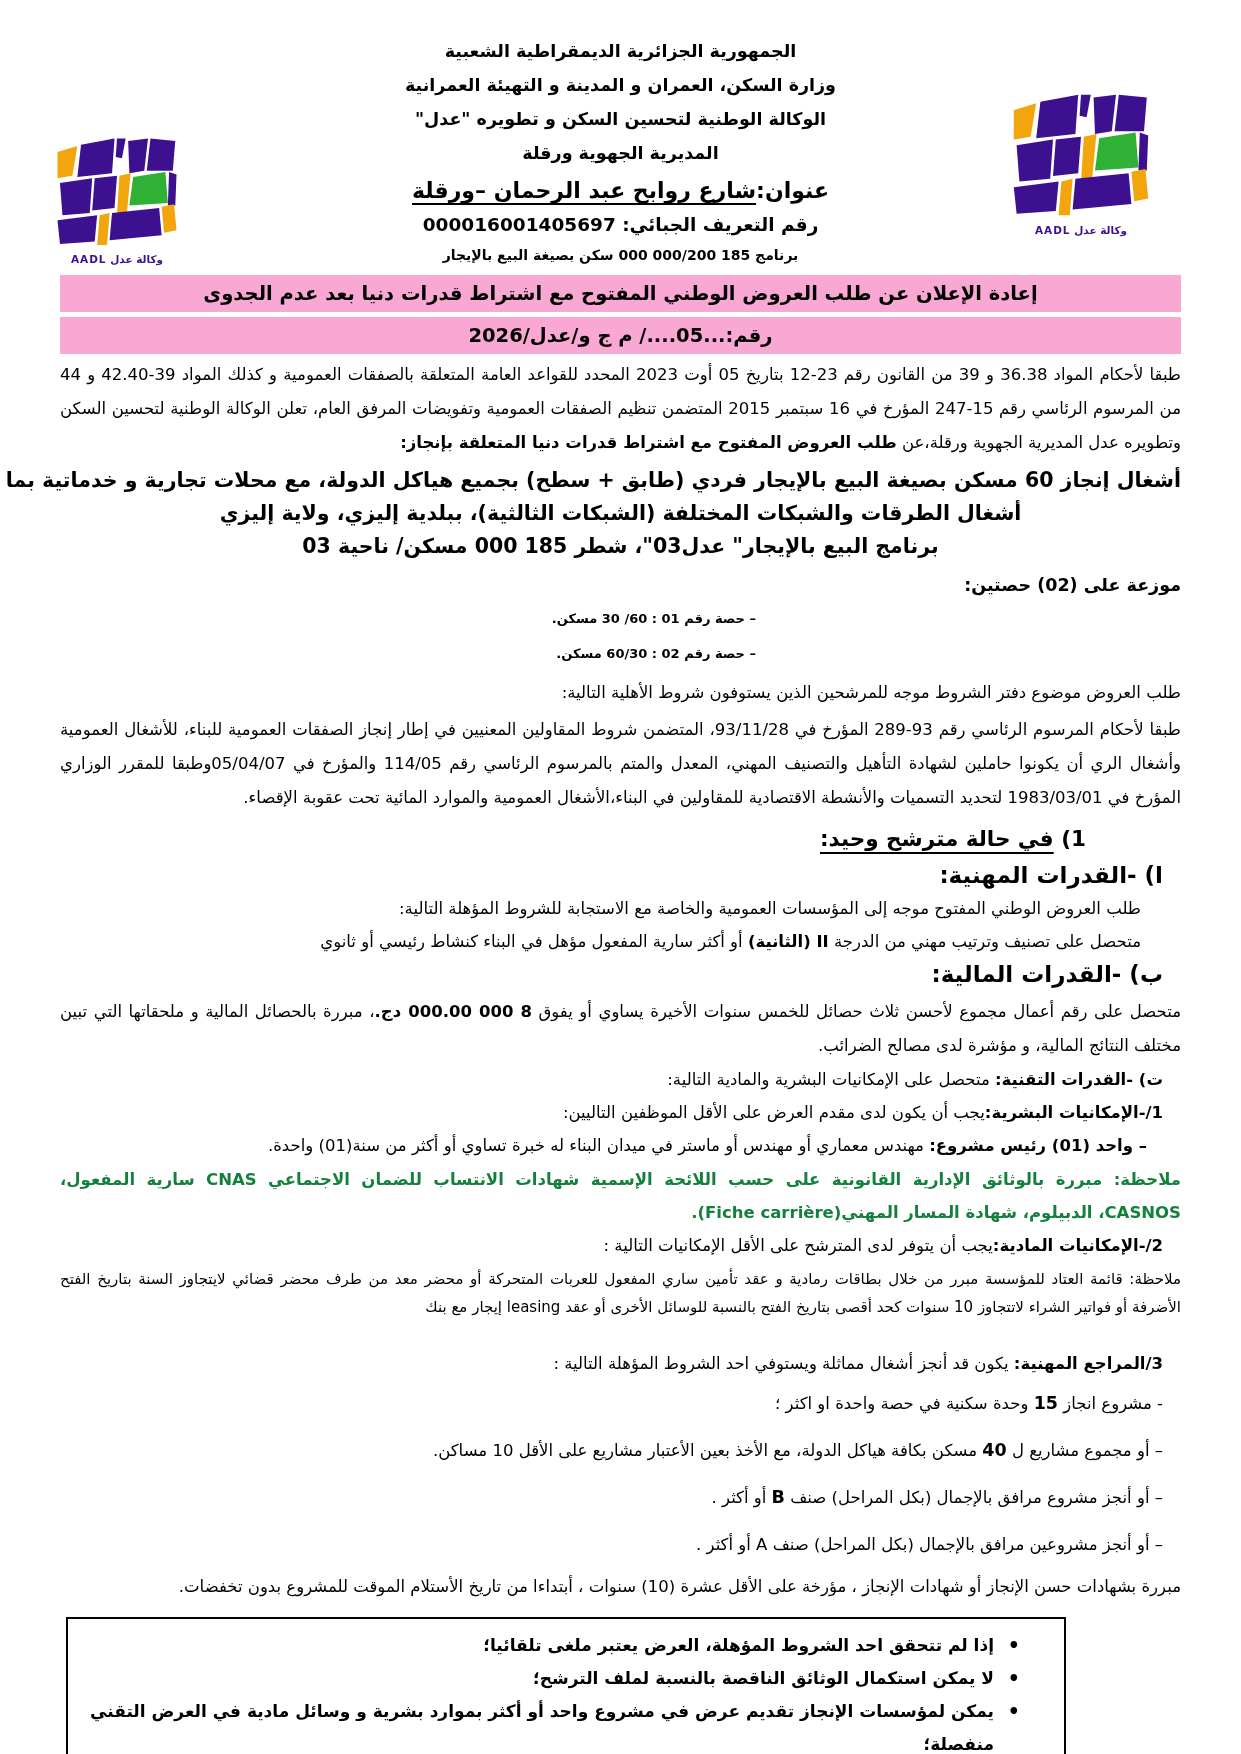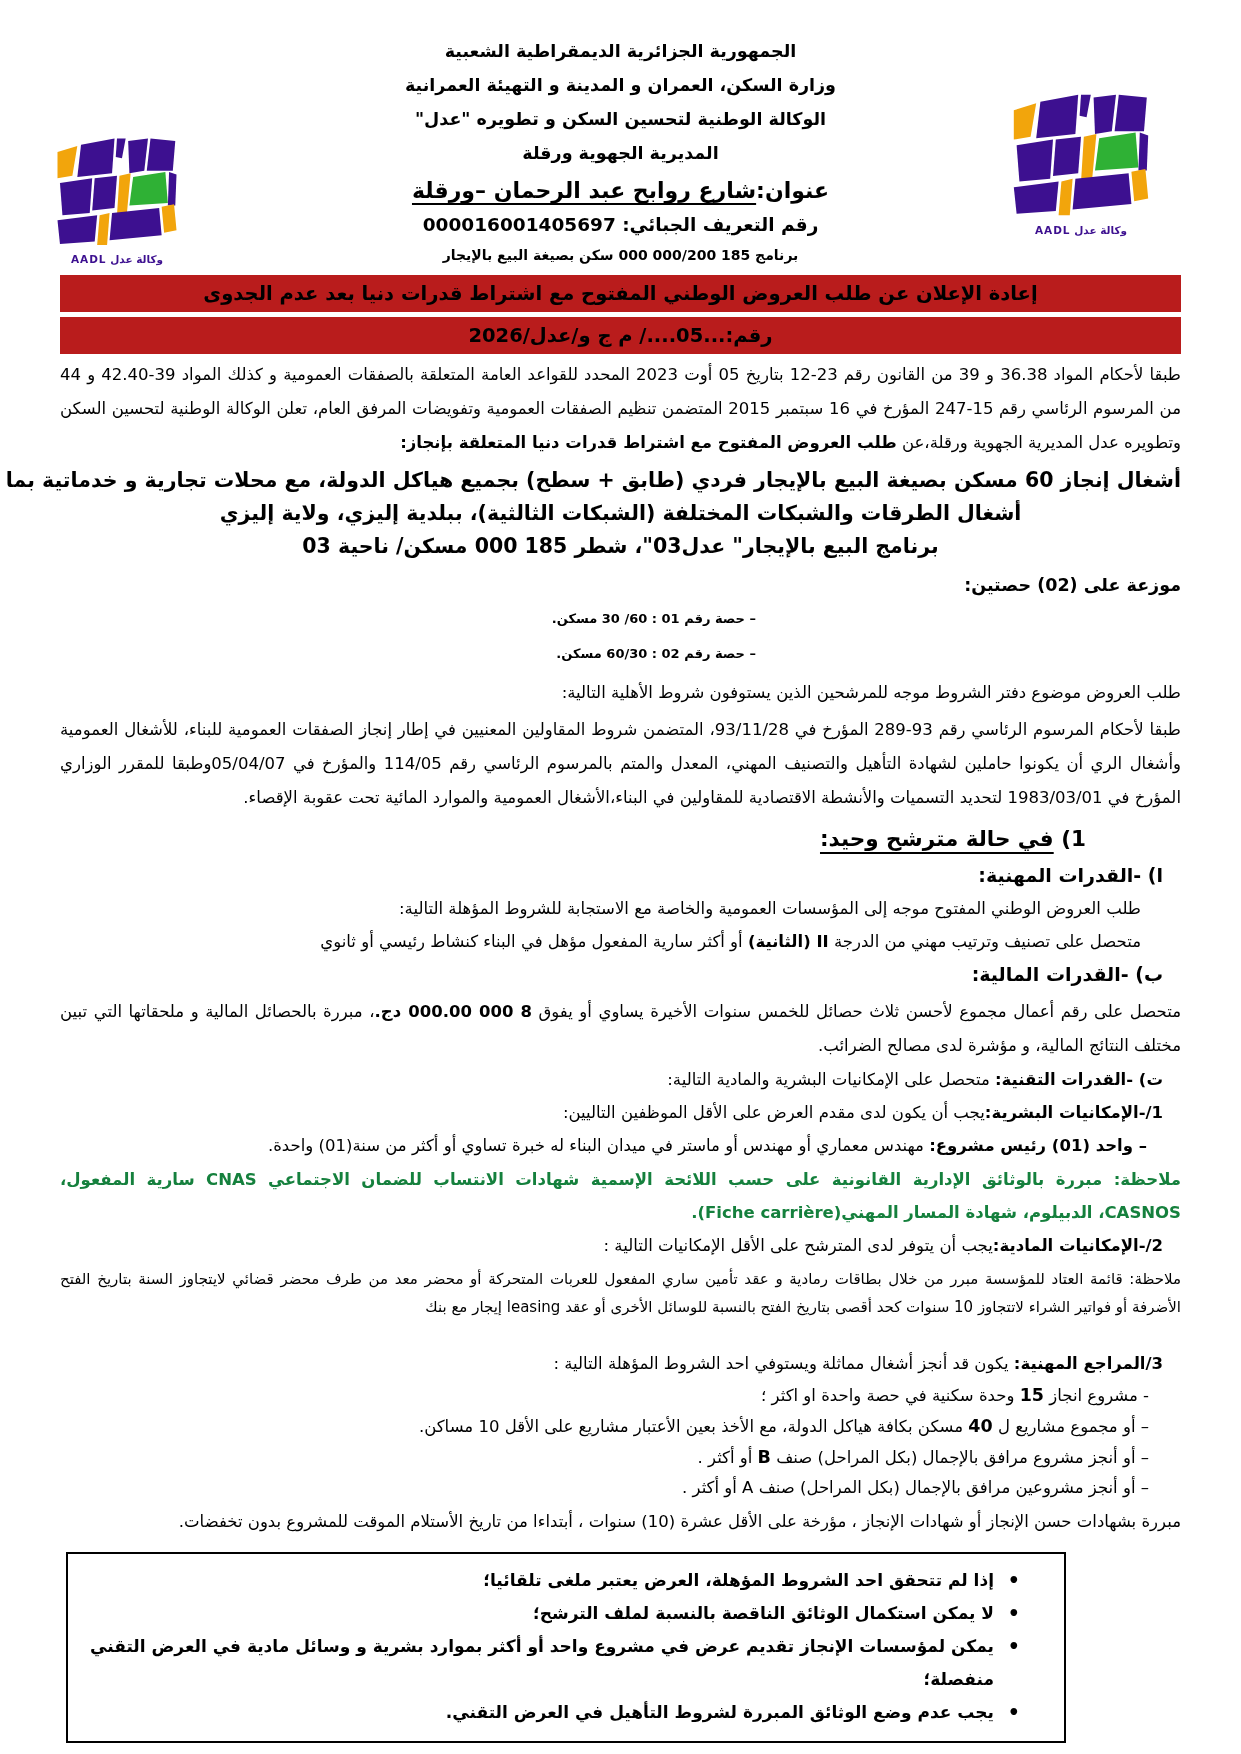--- a/index.html
+++ b/index.html
@@ -18,54 +18,54 @@
   
   .gov{text-align:center;font-weight:bold;font-size:17.5px;line-height:34px;}
   .address{text-align:center;font-weight:bold;font-size:22px;line-height:38px;margin-top:2px;}
   .address .u{text-decoration:underline;text-underline-offset:5px;}
   .tax{text-align:center;font-weight:bold;font-size:18.5px;line-height:30px;}
   .num{direction:ltr;unicode-bidi:embed;}
   .program{text-align:center;font-weight:bold;font-size:14px;line-height:30px;}
 
   
   .shadebox{
-    background:#b91c1c;
+    background:#f9a8d4;
     text-align:center;font-weight:bold;font-size:19.5px;
     padding:7px 4px;margin-top:5px;
   }
 
   
   .para{font-size:16.5px;line-height:34px;text-align:justify;margin:4px 0 0 0;}
   .para b{font-weight:bold;}
 
   .proj{text-align:center;font-weight:bold;font-size:20.5px;line-height:33px;white-space:nowrap;}
   .proj.first{margin-top:4px;}
 
   .lots-intro{font-weight:bold;font-size:17.5px;line-height:32px;margin-top:6px;}
   .lot{font-weight:bold;font-size:13px;line-height:35px;padding-right:425px;}
 
   .elig-intro{font-size:16.5px;line-height:32px;margin-top:6px;}
 
   .h1{font-size:21.5px;font-weight:bold;line-height:40px;margin:4px 95px 0 0;}
   .h1 .h1text{text-decoration:underline;text-underline-offset:6px;}
 
-  .subt{font-weight:bold;font-size:19px;line-height:33px;margin-right:18px;}
+  .subt{font-weight:bold;font-size:23px;line-height:33px;margin-right:18px;}
   .indent1{font-size:16.5px;line-height:33px;margin-right:40px;}
   .labelline{font-size:16.5px;line-height:33px;margin-right:18px;}
   .labelline b{font-weight:bold;}
   .indent2{font-size:16.5px;line-height:33px;margin-right:34px;font-weight:bold;}
   .indent2 .rest{font-weight:normal;}
   .manager b{font-weight:bold;text-align:center;}
 
   .rednote{color:#15803d;font-weight:bold;font-size:16.5px;line-height:33px;text-align:justify;margin:1px 0 0 0;}
   .truck{font-size:16.5px;line-height:32px;margin-right:34px;}
   .smallnote{font-size:15px;line-height:28px;text-align:justify;margin:3px 0 0 0;}
 
   .refs{margin-top:26px;}
-  .refitem{font-size:16.5px;line-height:30px;margin-right:32px;}
+  .refitem{font-size:16.5px;line-height:47px;margin-right:18px;}
   .refitem b{font-weight:bold;font-size:17.5px;}
   .proof{font-size:16.5px;line-height:33px;margin:2px 0 0 0;}
 
   .condbox{
     border:2px solid #000;
     margin:14px 0 0 6px;
     margin-right:115px;
     padding:10px 26px 12px 16px;
   }
   .condbox ul{margin:0;padding:0 44px 0 0;list-style:none;}

